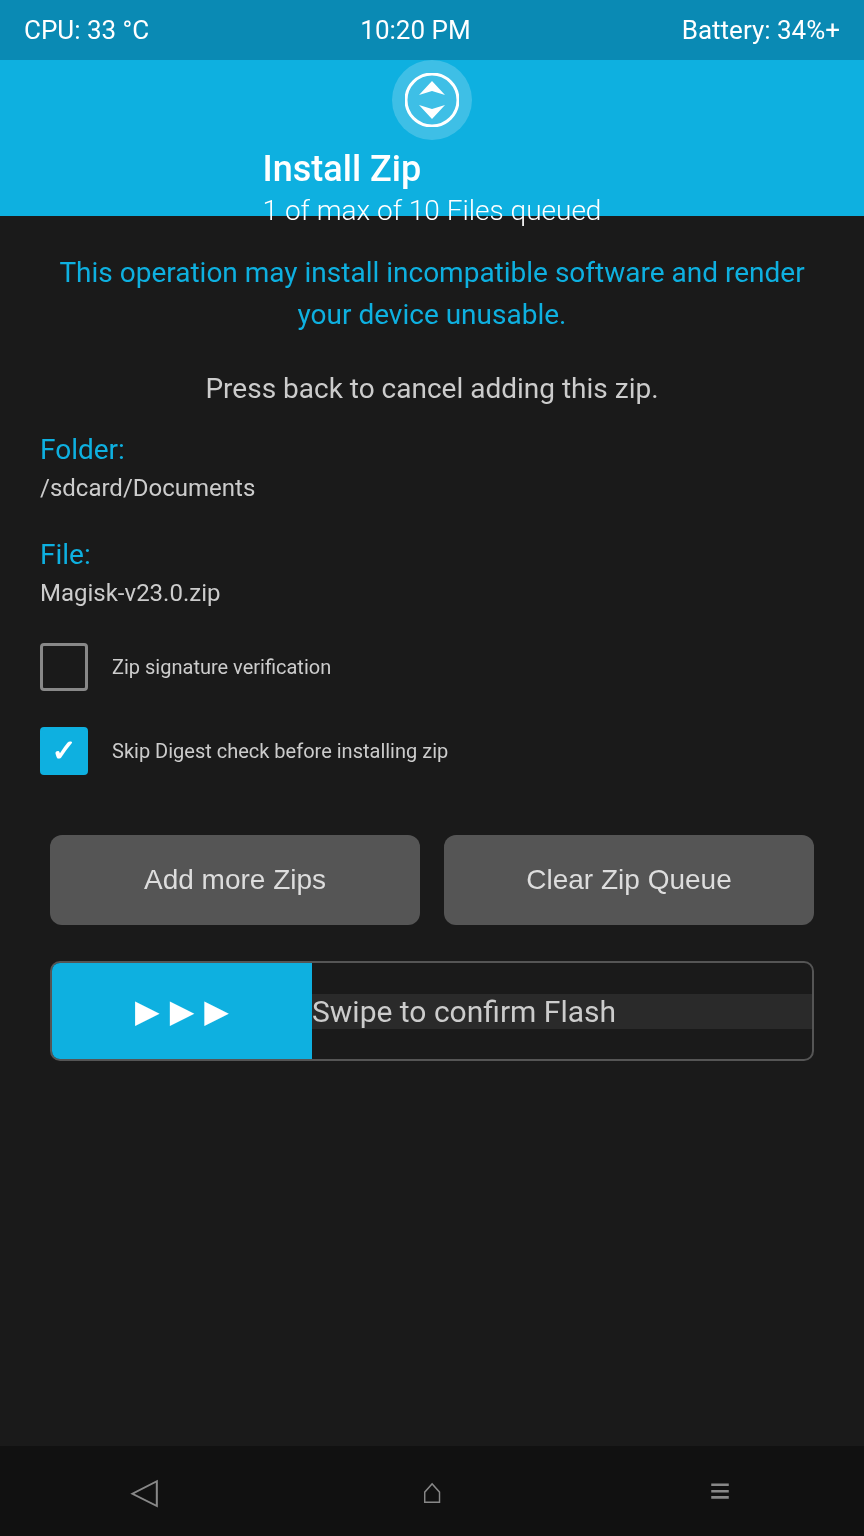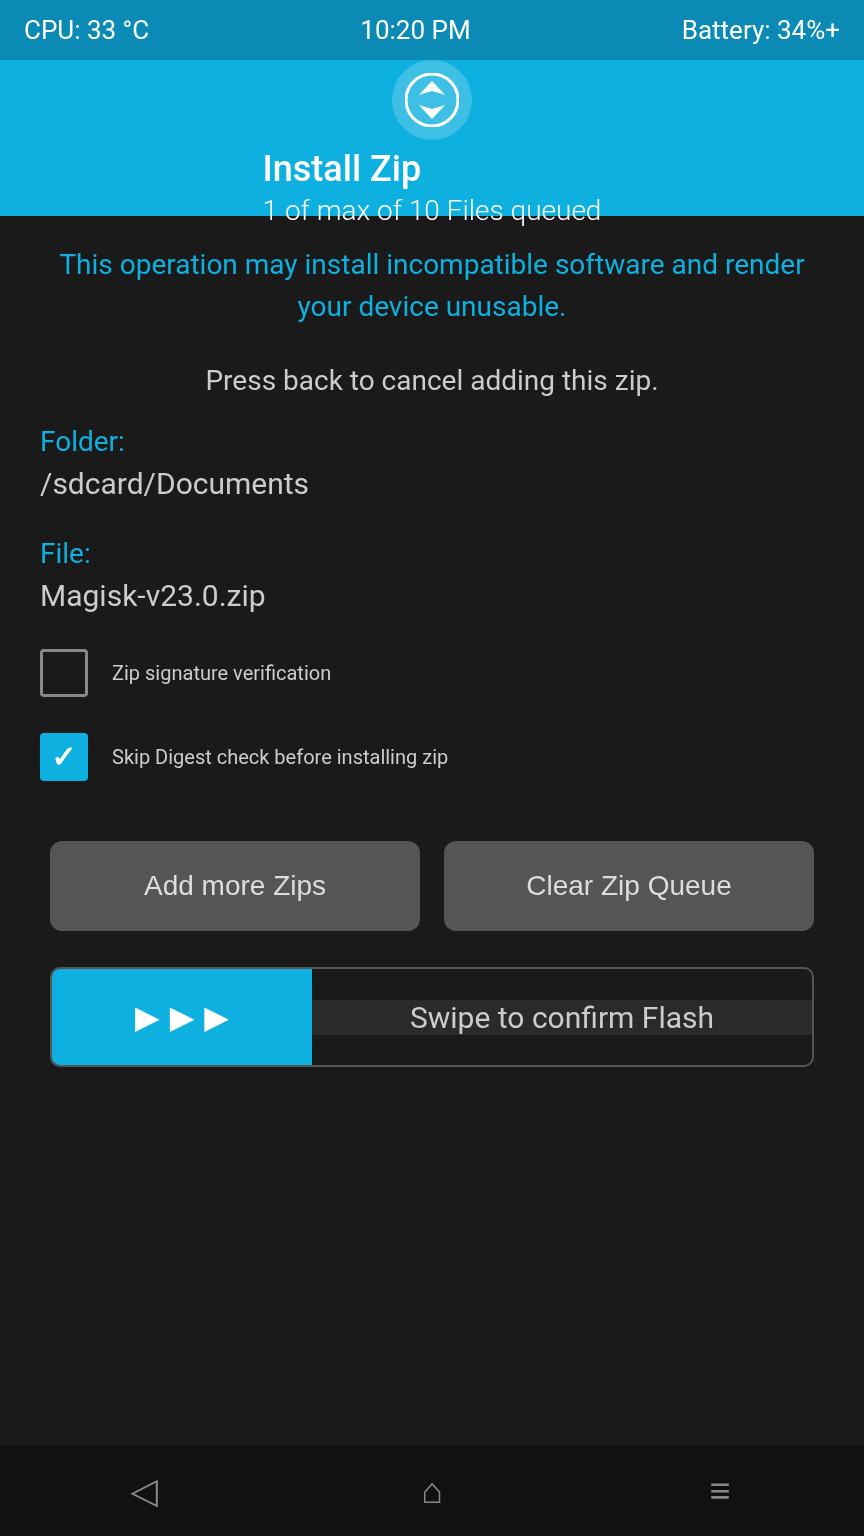--- a/index.html
+++ b/index.html
@@ -75,21 +75,21 @@
 
     #header-subtitle {
       color: white;
       font-size: 28px;
       font-weight: 300;
       margin-top: 4px;
     }
 
     
     #main-content {
-      padding: 28px 40px;
+      padding: 36px 40px;
       background: #1a1a1a;
     }
 
     #warning-text {
       color: #0eb0e0;
       font-size: 28px;
       text-align: center;
       line-height: 1.5;
       margin-bottom: 36px;
     }
@@ -102,21 +102,21 @@
     }
 
     .field-label {
       color: #0eb0e0;
       font-size: 28px;
       margin-bottom: 8px;
     }
 
     .field-value {
       color: #cccccc;
-      font-size: 30px;
+      font-size: 24px;
       margin-bottom: 36px;
     }
 
     
     #checkboxes {
       margin-top: 10px;
       margin-bottom: 60px;
     }
 
     .checkbox-row {
@@ -203,21 +203,20 @@
 
     #swipe-handle .arrow {
       color: white;
       font-size: 32px;
     }
 
     #swipe-text-area {
       flex: 1;
       display: flex;
       align-items: center;
-      justify-content: center;
       background: #2a2a2a;
     }
 
     #swipe-label {
       color: #cccccc;
       font-size: 30px;
     }
 
     
     #bottom-nav {

